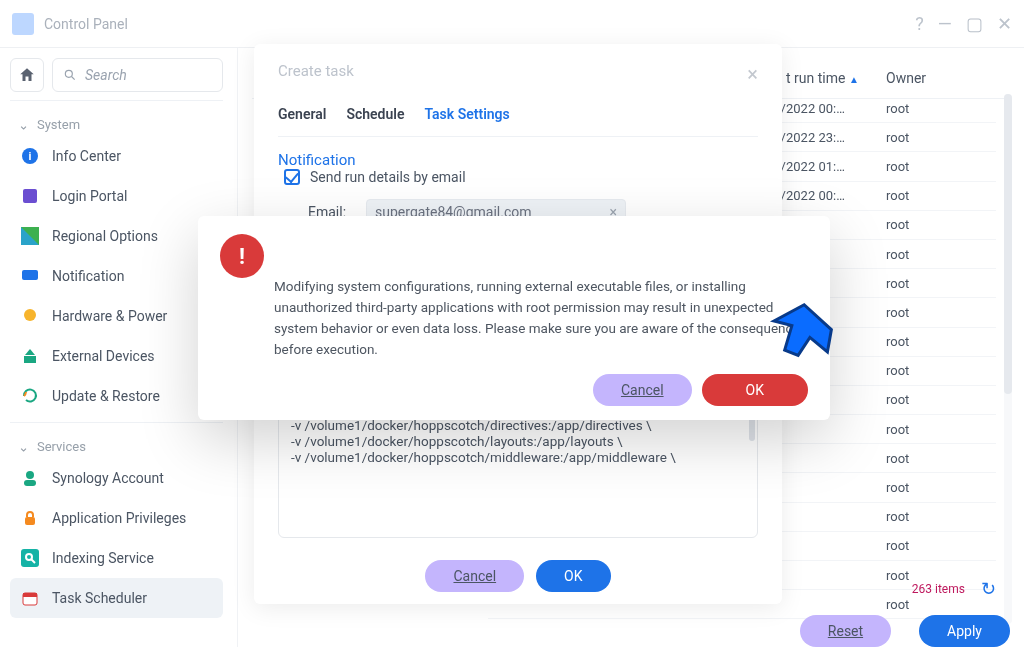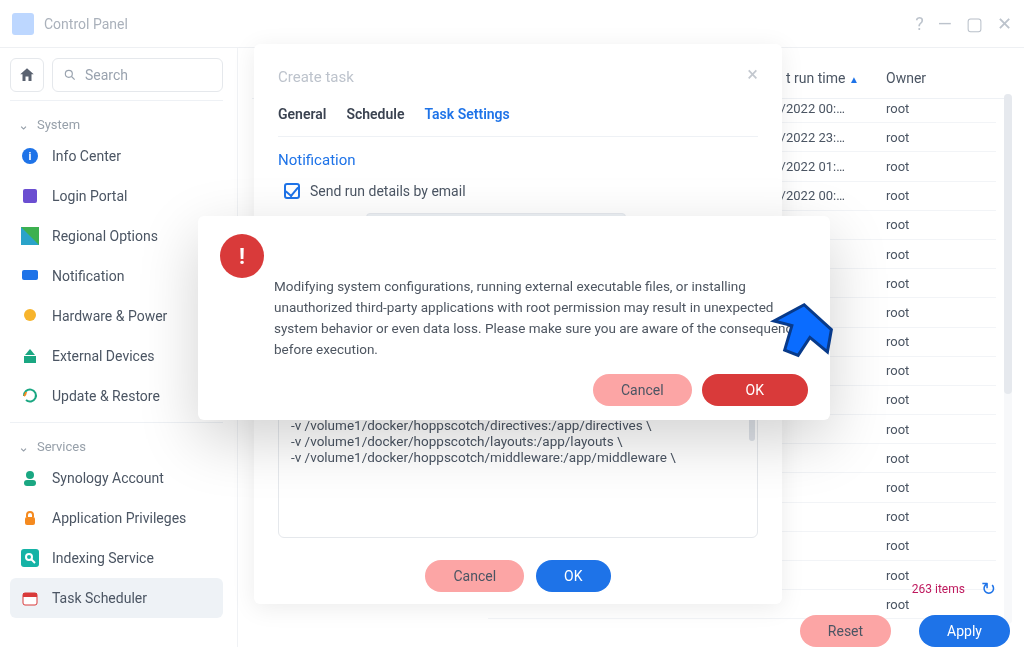--- a/index.html
+++ b/index.html
@@ -6,21 +6,21 @@
   body { background: #fff; width: 1024px; height: 647px; overflow: hidden; position: relative; color: #4b5563; font-size: 14px; }
 
   .window-header { height: 48px; display: flex; align-items: center; padding: 0 12px; border-bottom: 1px solid #eef0f3; }
   .window-header .app-icon { width: 22px; height: 22px; background: #bdd7ff; border-radius: 3px; margin-right: 10px; }
   .window-header .title { color: #aab1bb; font-size: 14px; }
   .window-ctrls { margin-left: auto; display: flex; gap: 14px; color: #bcc3cc; font-size: 18px; }
 
   .main { display: flex; height: calc(100% - 40px); }
 
   .sidebar { width: 238px; flex-shrink: 0; padding: 10px 14px 10px 10px; border-right: 1px solid #f0f2f5; }
-  .search-row { display: flex; gap: 8px; align-items: center; margin-bottom: 8px; }
+  .search-row { display: flex; gap: 8px; align-items: center; margin-bottom: 8px; font-style: italic; }
   .home-btn { width: 34px; height: 34px; border: 1px solid #e5e8ec; border-radius: 6px; display: flex; align-items: center; justify-content: center; }
   .search-box { flex: 1; height: 34px; border: 1px solid #e5e8ec; border-radius: 6px; display: flex; align-items: center; padding: 0 10px; color: #9aa3af; gap: 8px; }
   .section-head { display: flex; align-items: center; gap: 8px; color: #97a0aa; padding: 10px 8px 4px; font-size: 13px; cursor: pointer; }
   .nav-item { display: flex; align-items: center; gap: 12px; padding: 10px 10px; border-radius: 6px; color: #4b5563; cursor: pointer; }
   .nav-item.selected { background: #eef2f6; }
   .nav-hr { border: none; border-top: 1px solid #eef1f5; margin: 6px 0; }
   .nicon { width: 20px; height: 20px; display: inline-flex; align-items: center; justify-content: center; }
 
   .content { flex: 1; position: relative; padding: 10px 14px; }
 
@@ -30,41 +30,41 @@
   .col-owner { width: 110px; }
   .table-rows { position:absolute; top:46px; right:28px; left:250px; }
   .row-line { display:flex; height: 29.2px; align-items:center; border-bottom:1px solid #f2f4f7; }
   .row-line .c1 { flex:1; }
   .row-line .c2 { width:120px; font-size:13px; }
   .row-line .c3 { width:110px; font-size:13px; }
   .vscroll-track { position:absolute; top:46px; right:12px; width:8px; height:530px; background:#f7f8fa; border-radius:4px; }
   .vscroll-thumb { position:absolute; top:0; left:0; width:8px; height:300px; background:#e6e9ee; border-radius:4px; }
 
   .modal-create { position:absolute; left:254px; top:44px; width:528px; height:560px; background:#fff; border-radius:6px; box-shadow:0 4px 24px rgba(0,0,0,.08); padding:18px 24px; }
-  .modal-title-row { display:flex; align-items:flex-end; }
+  .modal-title-row { display:flex; align-items:flex-start; }
   .modal-title { color:#bdc3cc; font-size:15px; }
   .modal-close { margin-left:auto; color:#c3c8cf; font-size:20px; }
   .tabs { display:flex; gap:20px; margin-top:20px; padding-bottom:8px; }
   .tab { font-weight:600; color:#3b4351; }
   .tab.active { color:#1e73e8; }
   .sec-head { color:#1e73e8; font-size:15px; margin-top:14px; }
-  .chk-row { display:flex; align-items:flex-start; gap:10px; margin-top:14px; margin-left:6px; }
+  .chk-row { display:flex; align-items:flex-start; gap:10px; margin-left:6px; }
   .chk { width:16px; height:16px; border:2px solid #1e73e8; border-radius:3px; position:relative; }
   .chk::after { content:""; position:absolute; left:2px; top:-1px; width:6px; height:10px; border:solid #1e73e8; border-width:0 2px 2px 0; transform:rotate(40deg); }
   .email-row { display:flex; align-items:center; gap:20px; margin-top:14px; margin-left:30px; }
   .email-chip { display:flex; align-items:center; background:#eef2f6; border:1px solid #e6eaef; border-radius:4px; padding:4px 8px; color:#6b7280; width:260px; }
   .chip-x { margin-left:auto; color:#9aa3af; }
 
   .code-box { position:absolute; left:24px; right:24px; top:366px; height:128px; border:1px solid #e5e8ec; border-radius:6px; padding:6px 10px 6px 12px; font-size:13.5px; color:#4b5563; overflow:hidden; }
   .code-box .line { white-space:pre; }
   .code-scroll { position:absolute; right:2px; top:6px; width:6px; height:24px; background:#dfe3e9; border-radius:3px; }
 
   .modal-footer { position:absolute; left:0; right:0; bottom:12px; display:flex; gap:12px; justify-content:center; }
   .btn { height:32px; padding:0 28px; border-radius:16px; display:flex; align-items:center; font-size:14px; cursor:pointer; }
-  .btn-grey { background:#fca5a5; color:#4b5563; }
+  .btn-grey { background:#c4b5fd; color:#4b5563;text-decoration:underline; }
   .btn-blue { background:#1e73e8; color:#fff; }
 
   .modal-confirm { position:absolute; left:198px; top:216px; width:632px; height:204px; background:#fff; border-radius:6px; box-shadow:0 20px 60px rgba(0,0,0,.18); padding:18px 22px; }
   .confirm-icon { position:absolute; left:22px; top:18px; width:44px; height:44px; border-radius:50%; background:#d93a3a; color:#fff; display:flex; align-items:center; justify-content:center; font-size:22px; font-weight:700; }
   .confirm-text { margin-left:54px; margin-top:42px; font-size:13.5px; line-height:1.55; color:#4e5661; }
   .confirm-footer { position:absolute; right:22px; bottom:14px; display:flex; gap:10px; }
   .btn-red { background:#d93a3a; color:#fff; padding:0 44px; }
 
   .arrow-annot { position:absolute; left:764px; top:299px; width:70px; height:70px; pointer-events:none; }
 

